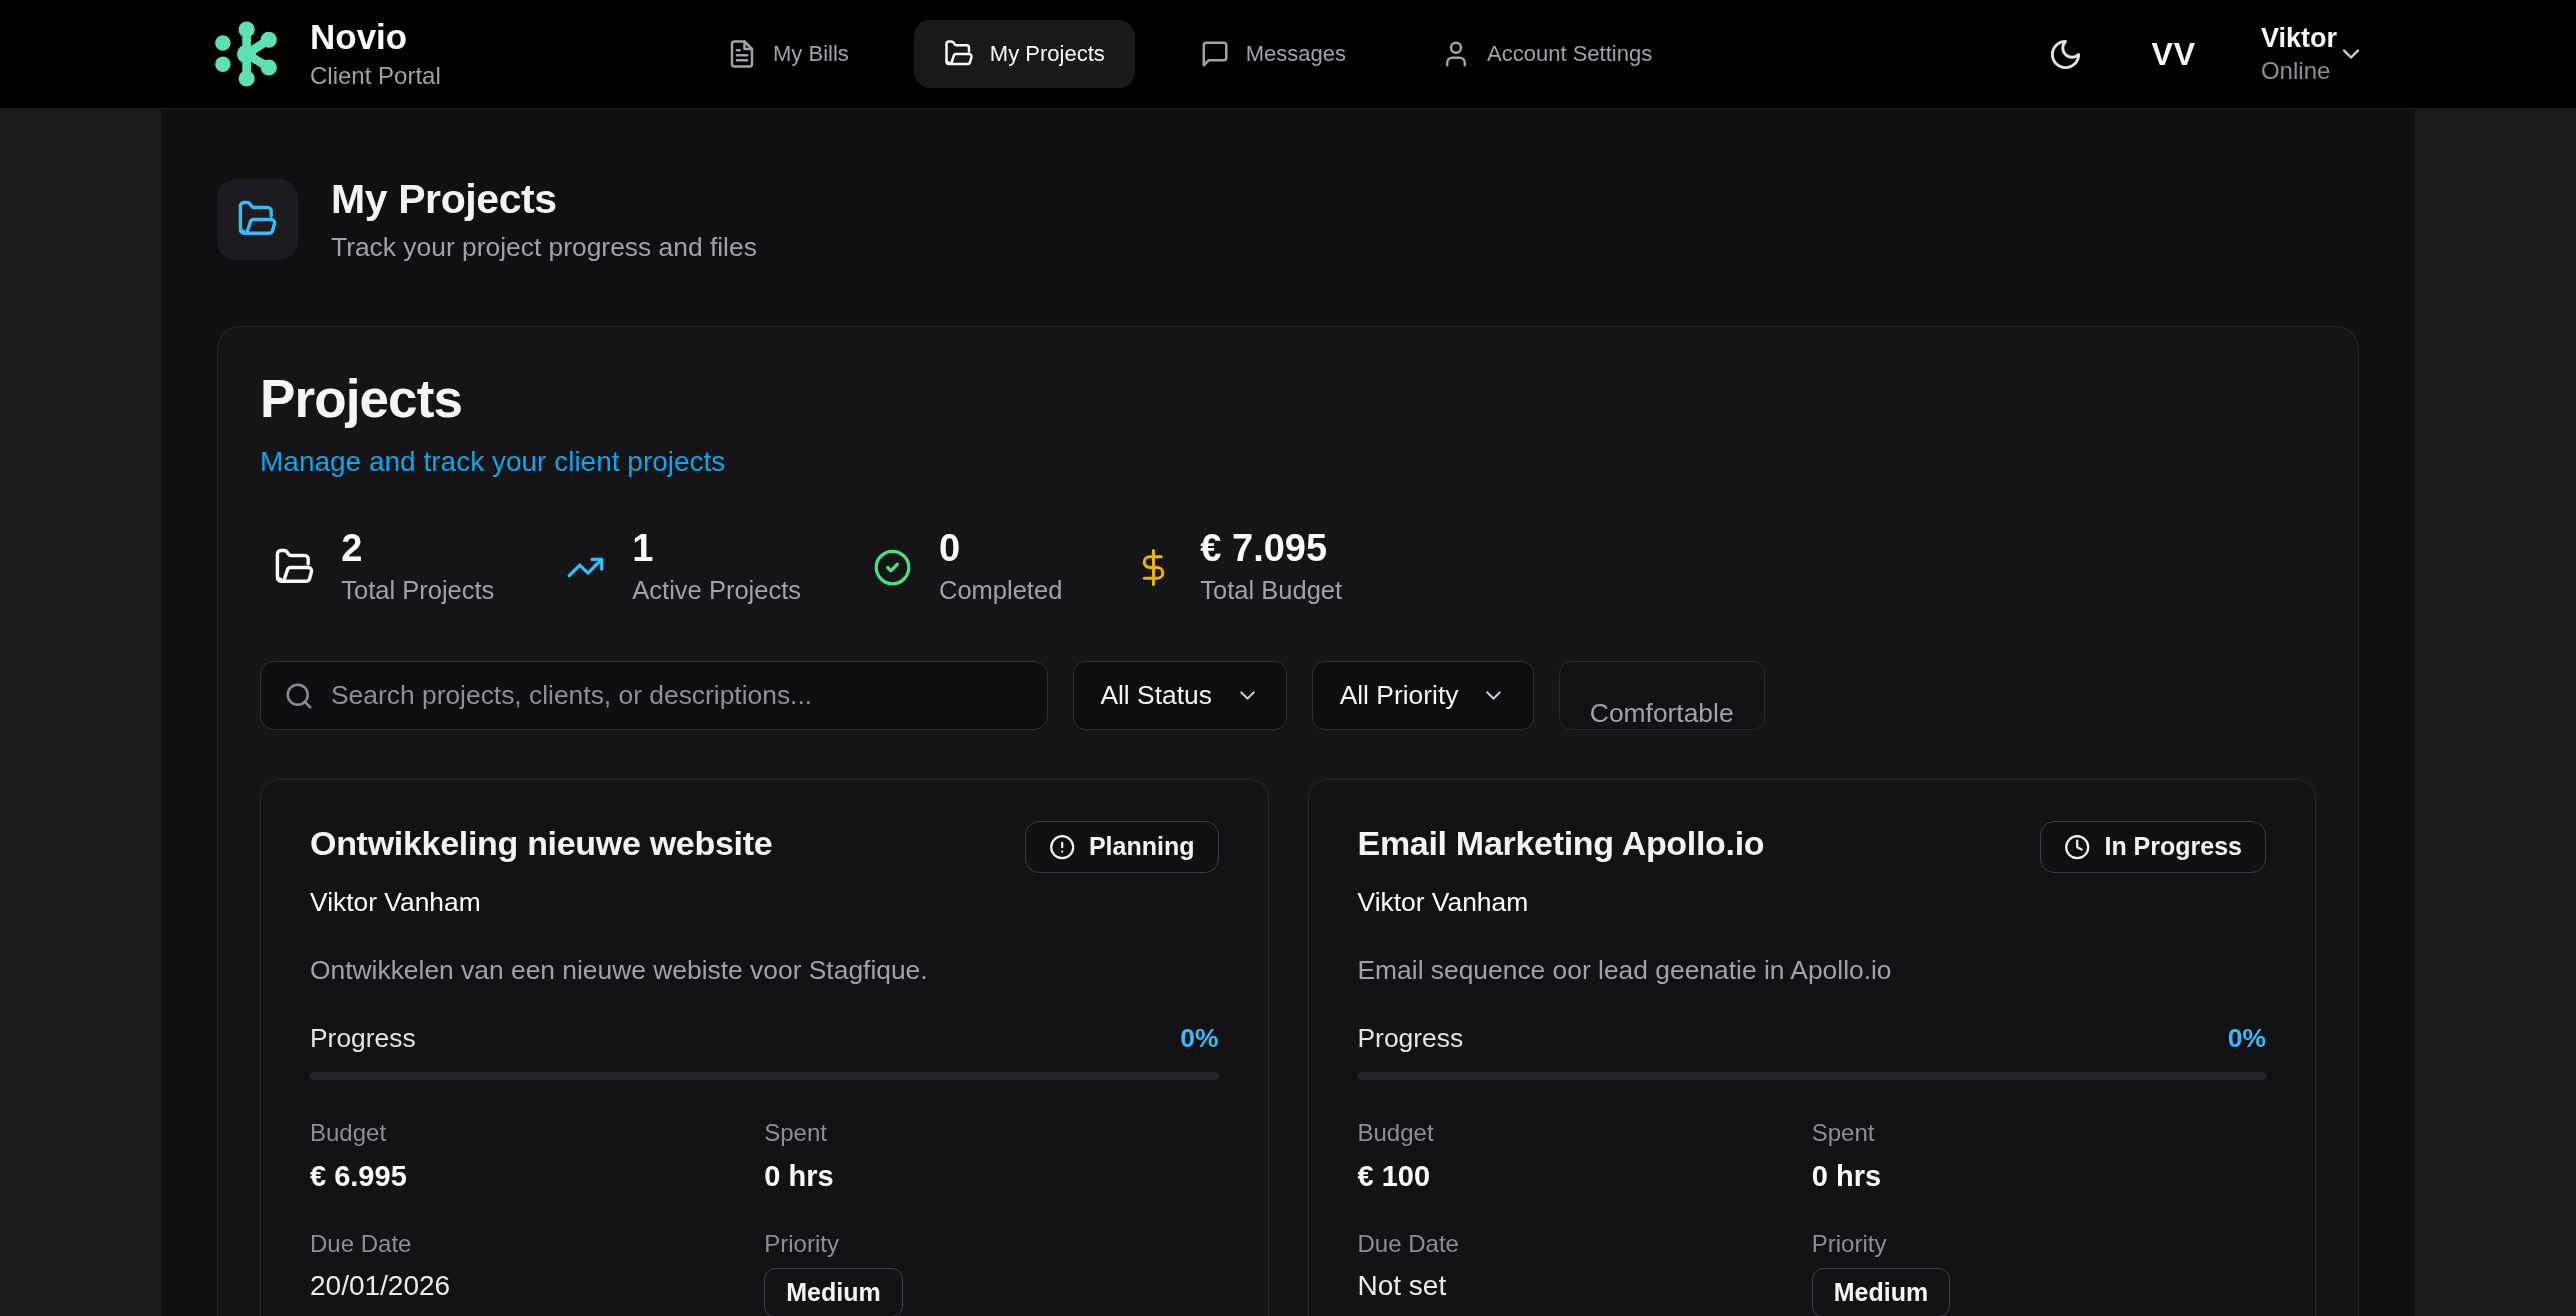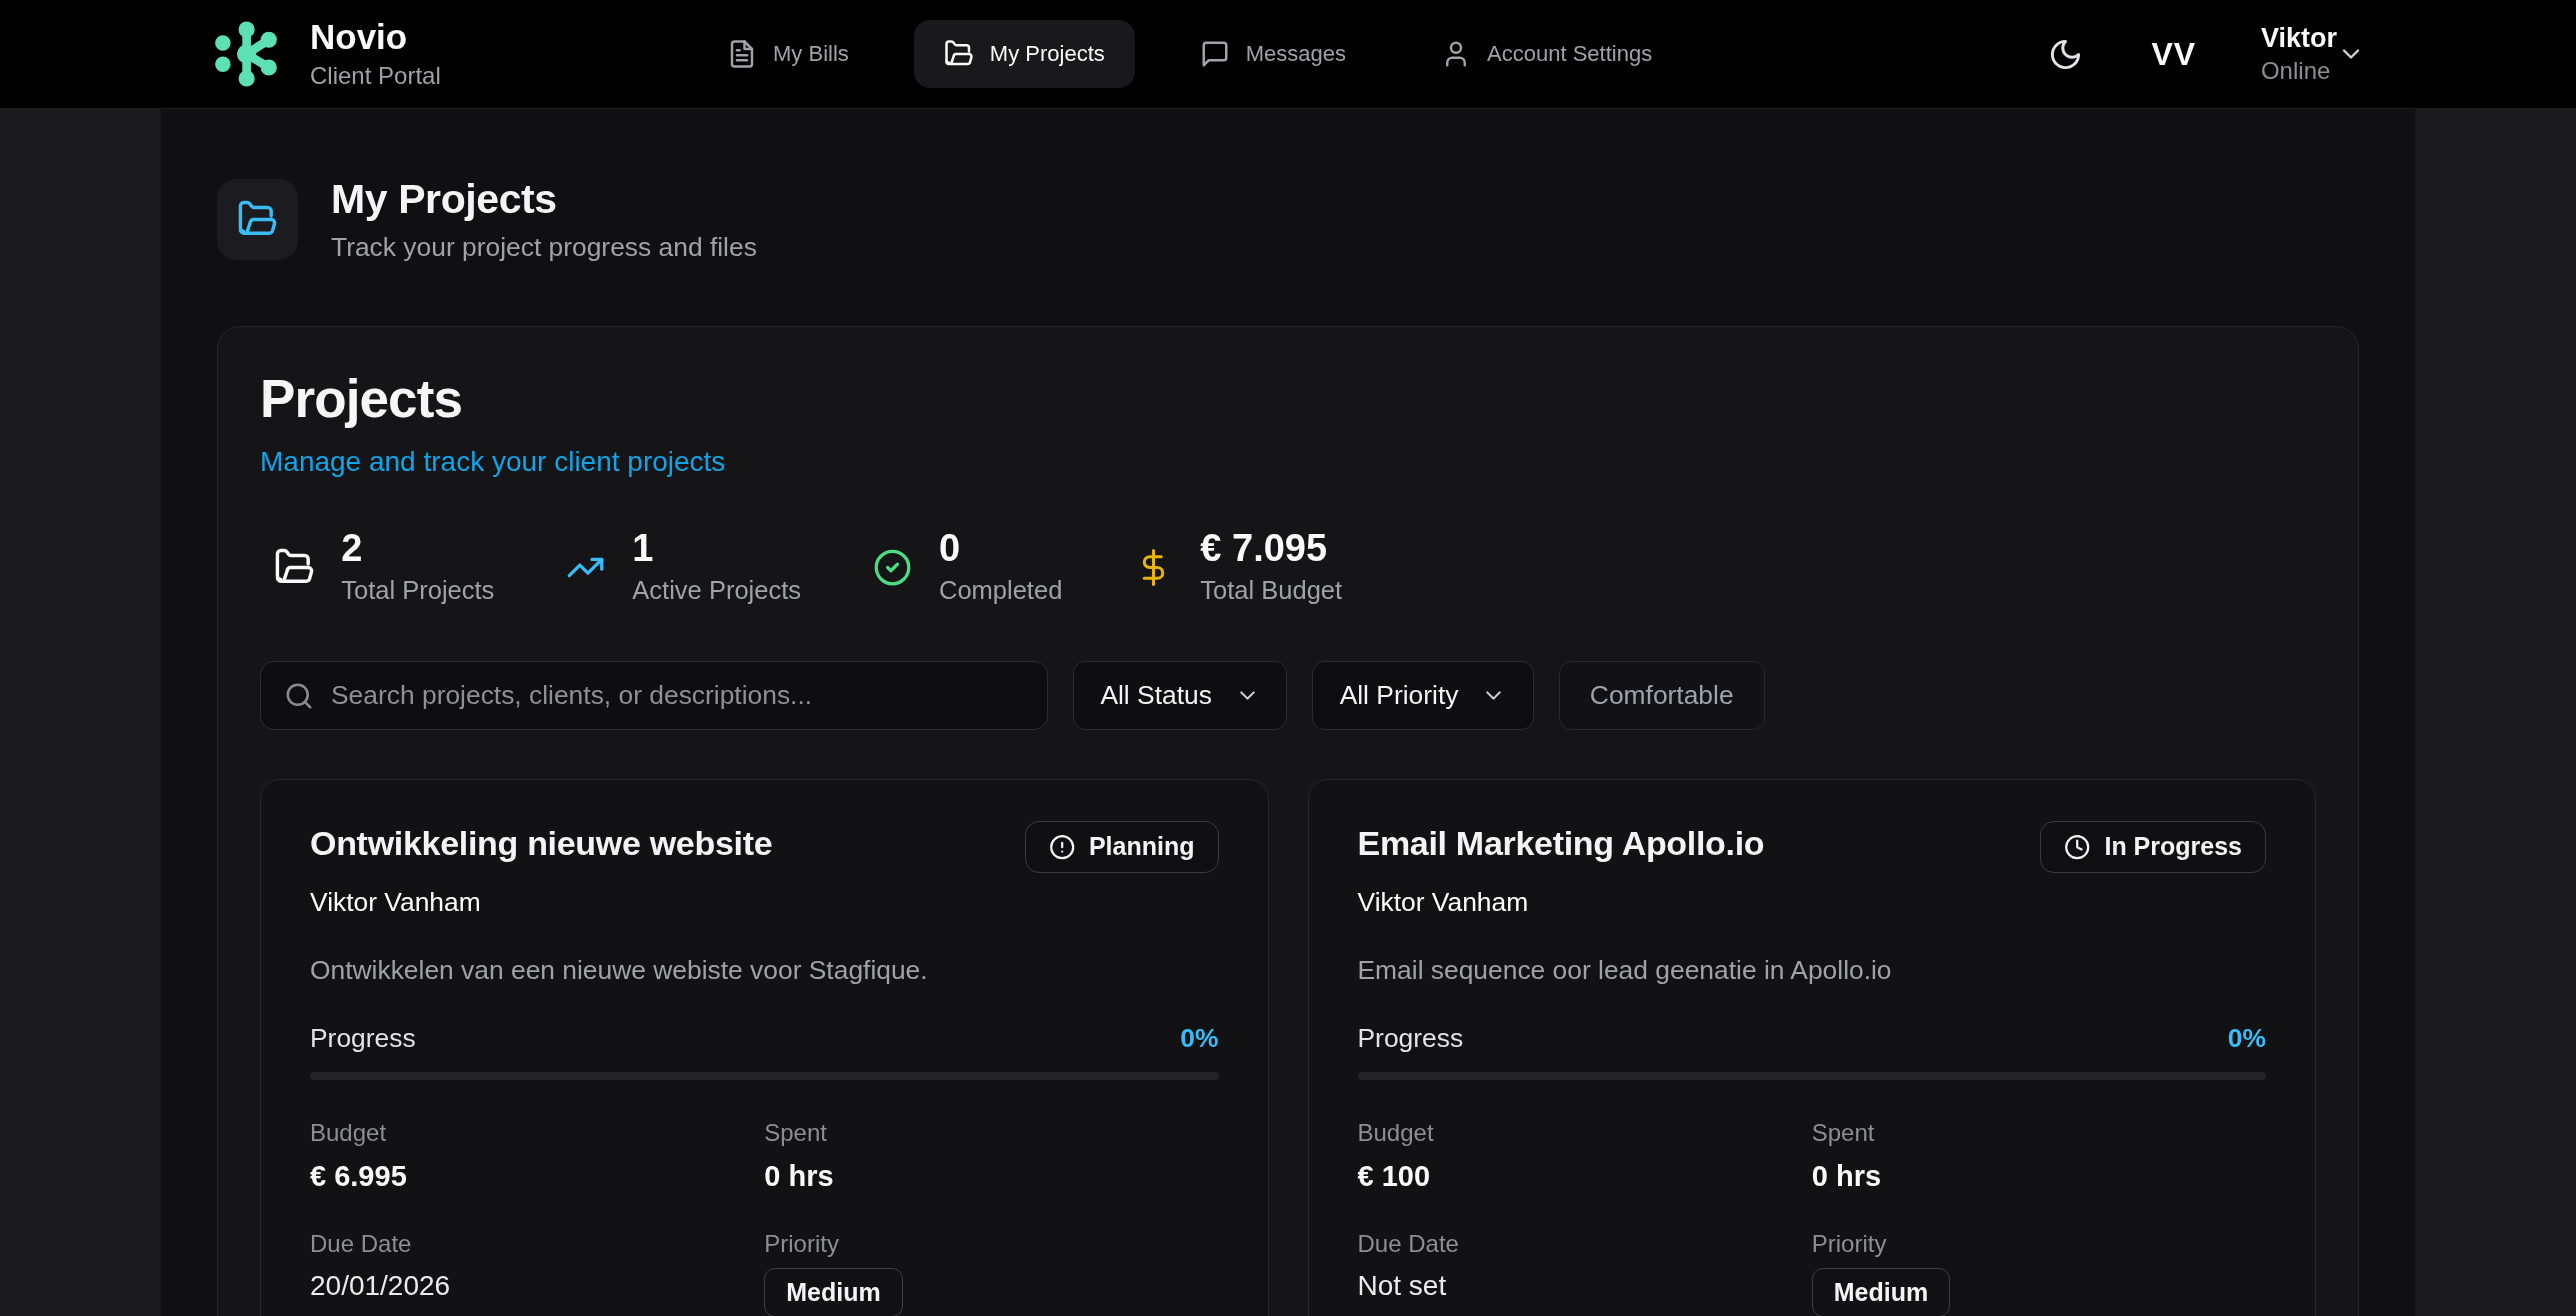--- a/index.html
+++ b/index.html
@@ -91,21 +91,21 @@
   .search-box input::placeholder { color:#8f8f97; }
   .select {
     height:69px; background:#0e0e10; border:1.8px solid #2e2e32; border-radius:12.3px;
     display:flex; align-items:center; gap:23px; padding:0 26.4px;
     font-size:26.4px; font-weight:500; color:#f4f4f5; cursor:pointer; white-space:nowrap;
   }
   .select .chev { color:#d4d4d8; }
   .btn-ghost {
     height:69px; padding:0 30px; border-radius:12.3px;
     background:#121215; border:1.8px solid #2a2a2e;
-    font-size:26.4px; color:#9ca3af; display:flex; align-items:center; cursor:pointer;
+    font-size:26.4px; color:#9ca3af; display:flex; align-items:flex-end; cursor:pointer;
   }
 
   
   .cards-grid { display:grid; grid-template-columns:1fr 1fr; gap:39px; margin-top:49px; }
   .project-card {
     background:#121215; border:1.8px solid #28282c; border-radius:19.4px;
     padding:44px 49px 49px 49px;
     min-height:564px;
   }
   .card-head { display:flex; align-items:flex-start; justify-content:space-between; gap:26.4px; }

